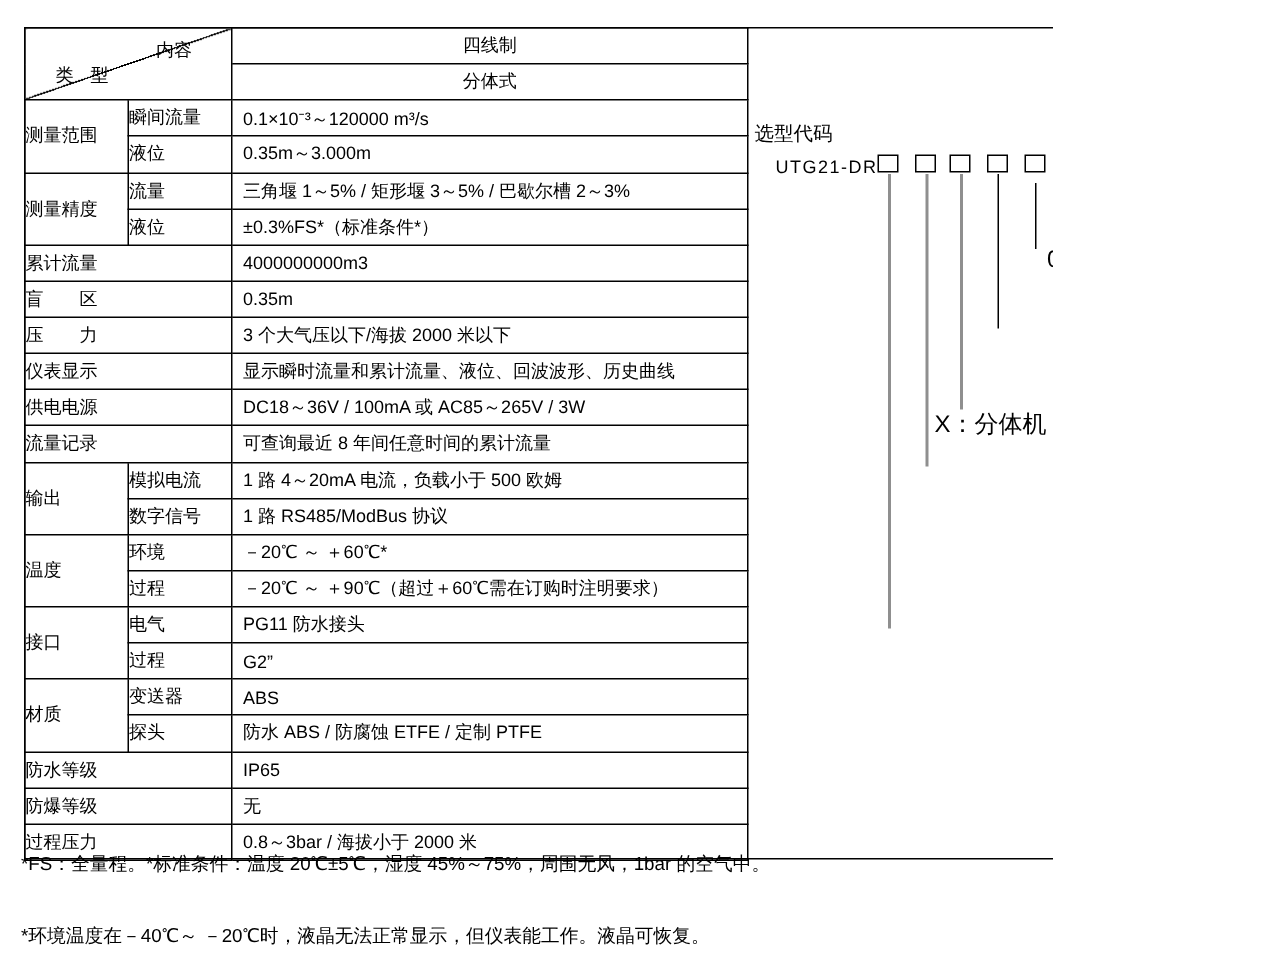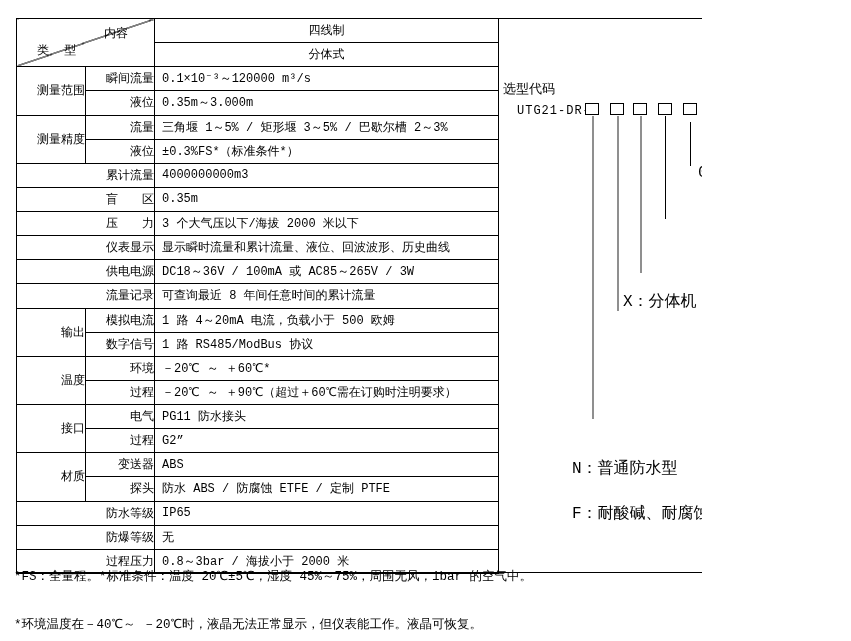--- a/index.html
+++ b/index.html
@@ -1,34 +1,34 @@
 <!DOCTYPE html>
 <html><head>
 <meta charset="utf-8">
 <style>
   * { margin:0; padding:0; box-sizing:border-box; }
   html,body { background:#ffffff; }
   .page {
     position:relative; width:702px; height:641px; background:#ffffff;
-    font-family:Liberation Mono, monospace; color:#000; overflow:hidden;
+    font-family:Liberation Sans, sans-serif; color:#000; overflow:hidden;
   }
   .figure {
     position:absolute; left:16px; top:18px; width:822px; height:555px;
     border:1px solid #000;
   }
   
   table.spec {
     position:absolute; left:-1px; top:-1px; width:483px; height:556px;
     border-collapse:collapse; table-layout:fixed;
     font-size:12px;
   }
   table.spec td { border:1px solid #000; vertical-align:middle; overflow:hidden; }
   table.spec tr { height:24px; }
   tr.hrow1 { height:20px; }
-  td.lab  { text-align:right; }
+  td.lab  { text-align:left; }
   td.val  { text-align:left; padding-left:7px; white-space:nowrap;margin-left:48px; }
   td.valc { text-align:center; }
   td.diag {
     position:relative;
     background:linear-gradient(to bottom right,
       #ffffff calc(50% - 1px), #000 calc(50% - 1px),
       #000 calc(50% + 0px), #ffffff calc(50% + 0px));
   }
   .corner-top { position:absolute; top:6px; right:26px; }
   .corner-bot { position:absolute; bottom:7px; left:20px; letter-spacing:4px; }
@@ -39,21 +39,21 @@
   .b1{left:568px;} .b2{left:593px;} .b3{left:616px;} .b4{left:641px;} .b5{left:666px;}
   .vline { position:absolute; width:1px; background:#000; }
   .l1{left:575px; top:97px;  height:303px; width:2px; background:#8f8f8f;}
   .l2{left:600px; top:97px;  height:195px; width:2px; background:#8f8f8f;}
   .l3{left:623px; top:97px;  height:157px; width:2px; background:#8f8f8f;}
   .l4{left:648px; top:97px;  height:103px;}
   .l5{left:673px; top:103px; height:44px;}
   .opt { position:absolute; font-size:16px; line-height:15px; white-space:pre; }
   .o5 {left:681px; top:147px;}
   .o4 {left:641px; top:207px;}
-  .o3 {left:606px; top:257px;margin-top:19px;}
+  .o3 {left:606px; top:257px;}
   .o2 {left:581px; top:309px;}
   .o1 {left:555px; top:413px;}
   
   .footnote { position:absolute; left:14px; font-size:12.5px; white-space:nowrap; }
   .fn1 { top:568px; }
   .fn2 { top:616px; }
 </style>
 </head>
 <body>
 
@@ -188,21 +188,17 @@
     <div class="sel-box b5"></div>
 
     <div class="vline l1"></div>
     <div class="vline l2"></div>
     <div class="vline l3"></div>
     <div class="vline l4"></div>
     <div class="vline l5"></div>
 
     <div class="opt o5">0：0 路开关量输出</div>
     <div class="opt o3">X：分体机</div>
-    <div class="opt o1">
-      <div>N：普通防水型</div>
-      <div>F：耐酸碱、耐腐蚀型</div>
-    </div>
   </div>
 
   <div class="footnote fn1">*FS：全量程。*标准条件：温度 20℃±5℃，湿度 45%～75%，周围无风，1bar 的空气中。</div>
   <div class="footnote fn2">*环境温度在－40℃～ －20℃时，液晶无法正常显示，但仪表能工作。液晶可恢复。</div>
 </div>
 
 </body></html>

